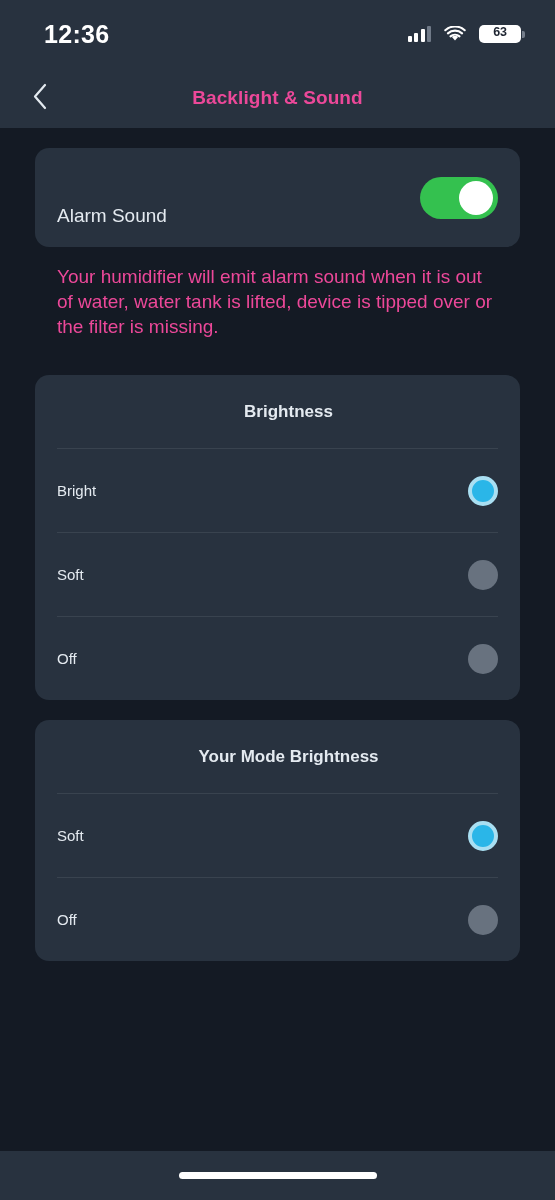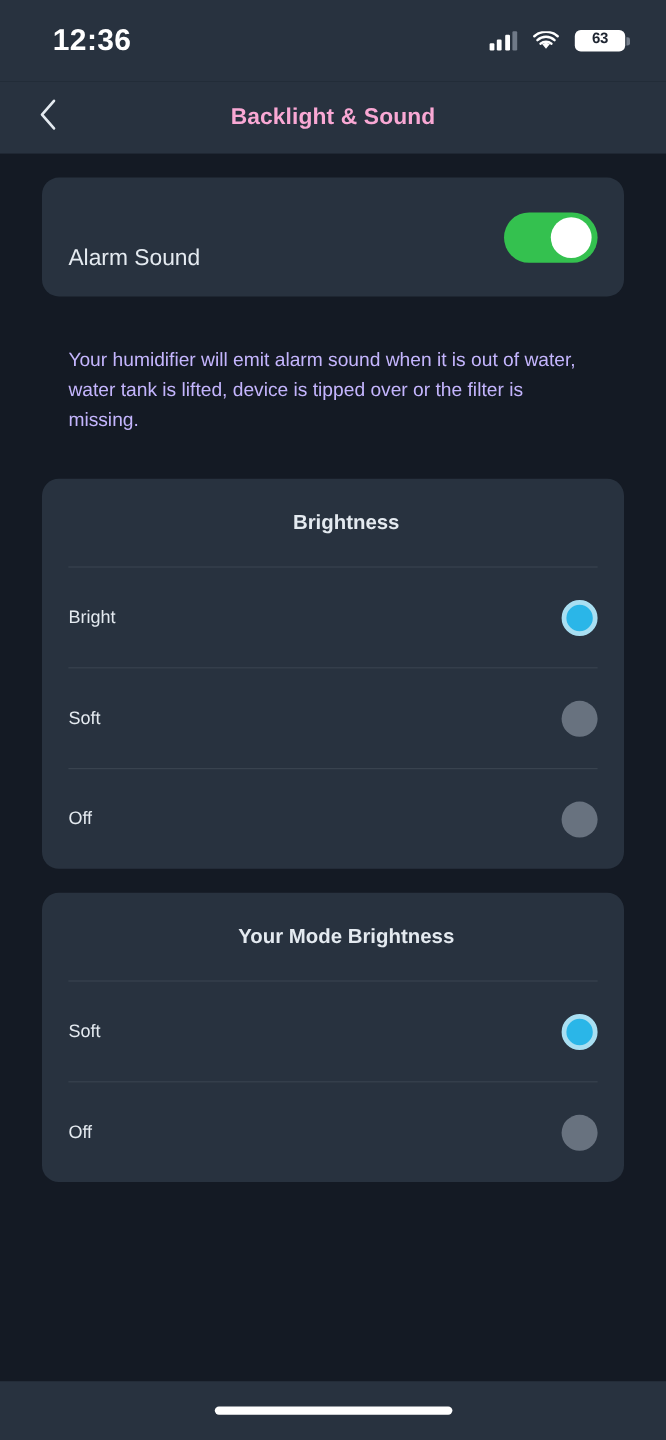--- a/index.html
+++ b/index.html
@@ -61,21 +61,21 @@
     position:relative;
   }
   .back-btn{
     position:absolute; left:18px; top:50%; transform:translateY(-50%);
     width:44px; height:44px;
     display:flex; align-items:center; justify-content:center;
     cursor:pointer;
   }
   .nav-title{
     width:100%; text-align:center;
-    font-size:19px; font-weight:bold; color:#f9a8d4; letter-spacing:.1px;
+    font-size:19px; font-weight:bold; color:#ec4899; letter-spacing:.1px;
   }
 
   
   .content{
     height:1023px;
     background:#141a24;
     padding:20px 35px 0 35px;
     overflow:hidden;
   }
 
@@ -97,25 +97,24 @@
     background:#34c14f;
     position:relative; cursor:pointer; flex:none;
   }
   .switch .knob{
     position:absolute; top:4px; left:39px;
     width:34px; height:34px; border-radius:50%;
     background:#ffffff;
   }
 
   .description{
-    font-size:16px; line-height:25px;
-    color:#c4b5fd;
+    font-size:19px; line-height:25px;
+    color:#ec4899;
     padding:17px 22px 16px 22px;
     width:485px;
-    margin-top:24px;
   }
 
   .section-title{
     font-size:17px; font-weight:bold; color:#e4eaf0;
     padding:27px 0 0 22px;
     text-align:center;
   }
 
   .divider{
     height:1px; background:#39434f;

